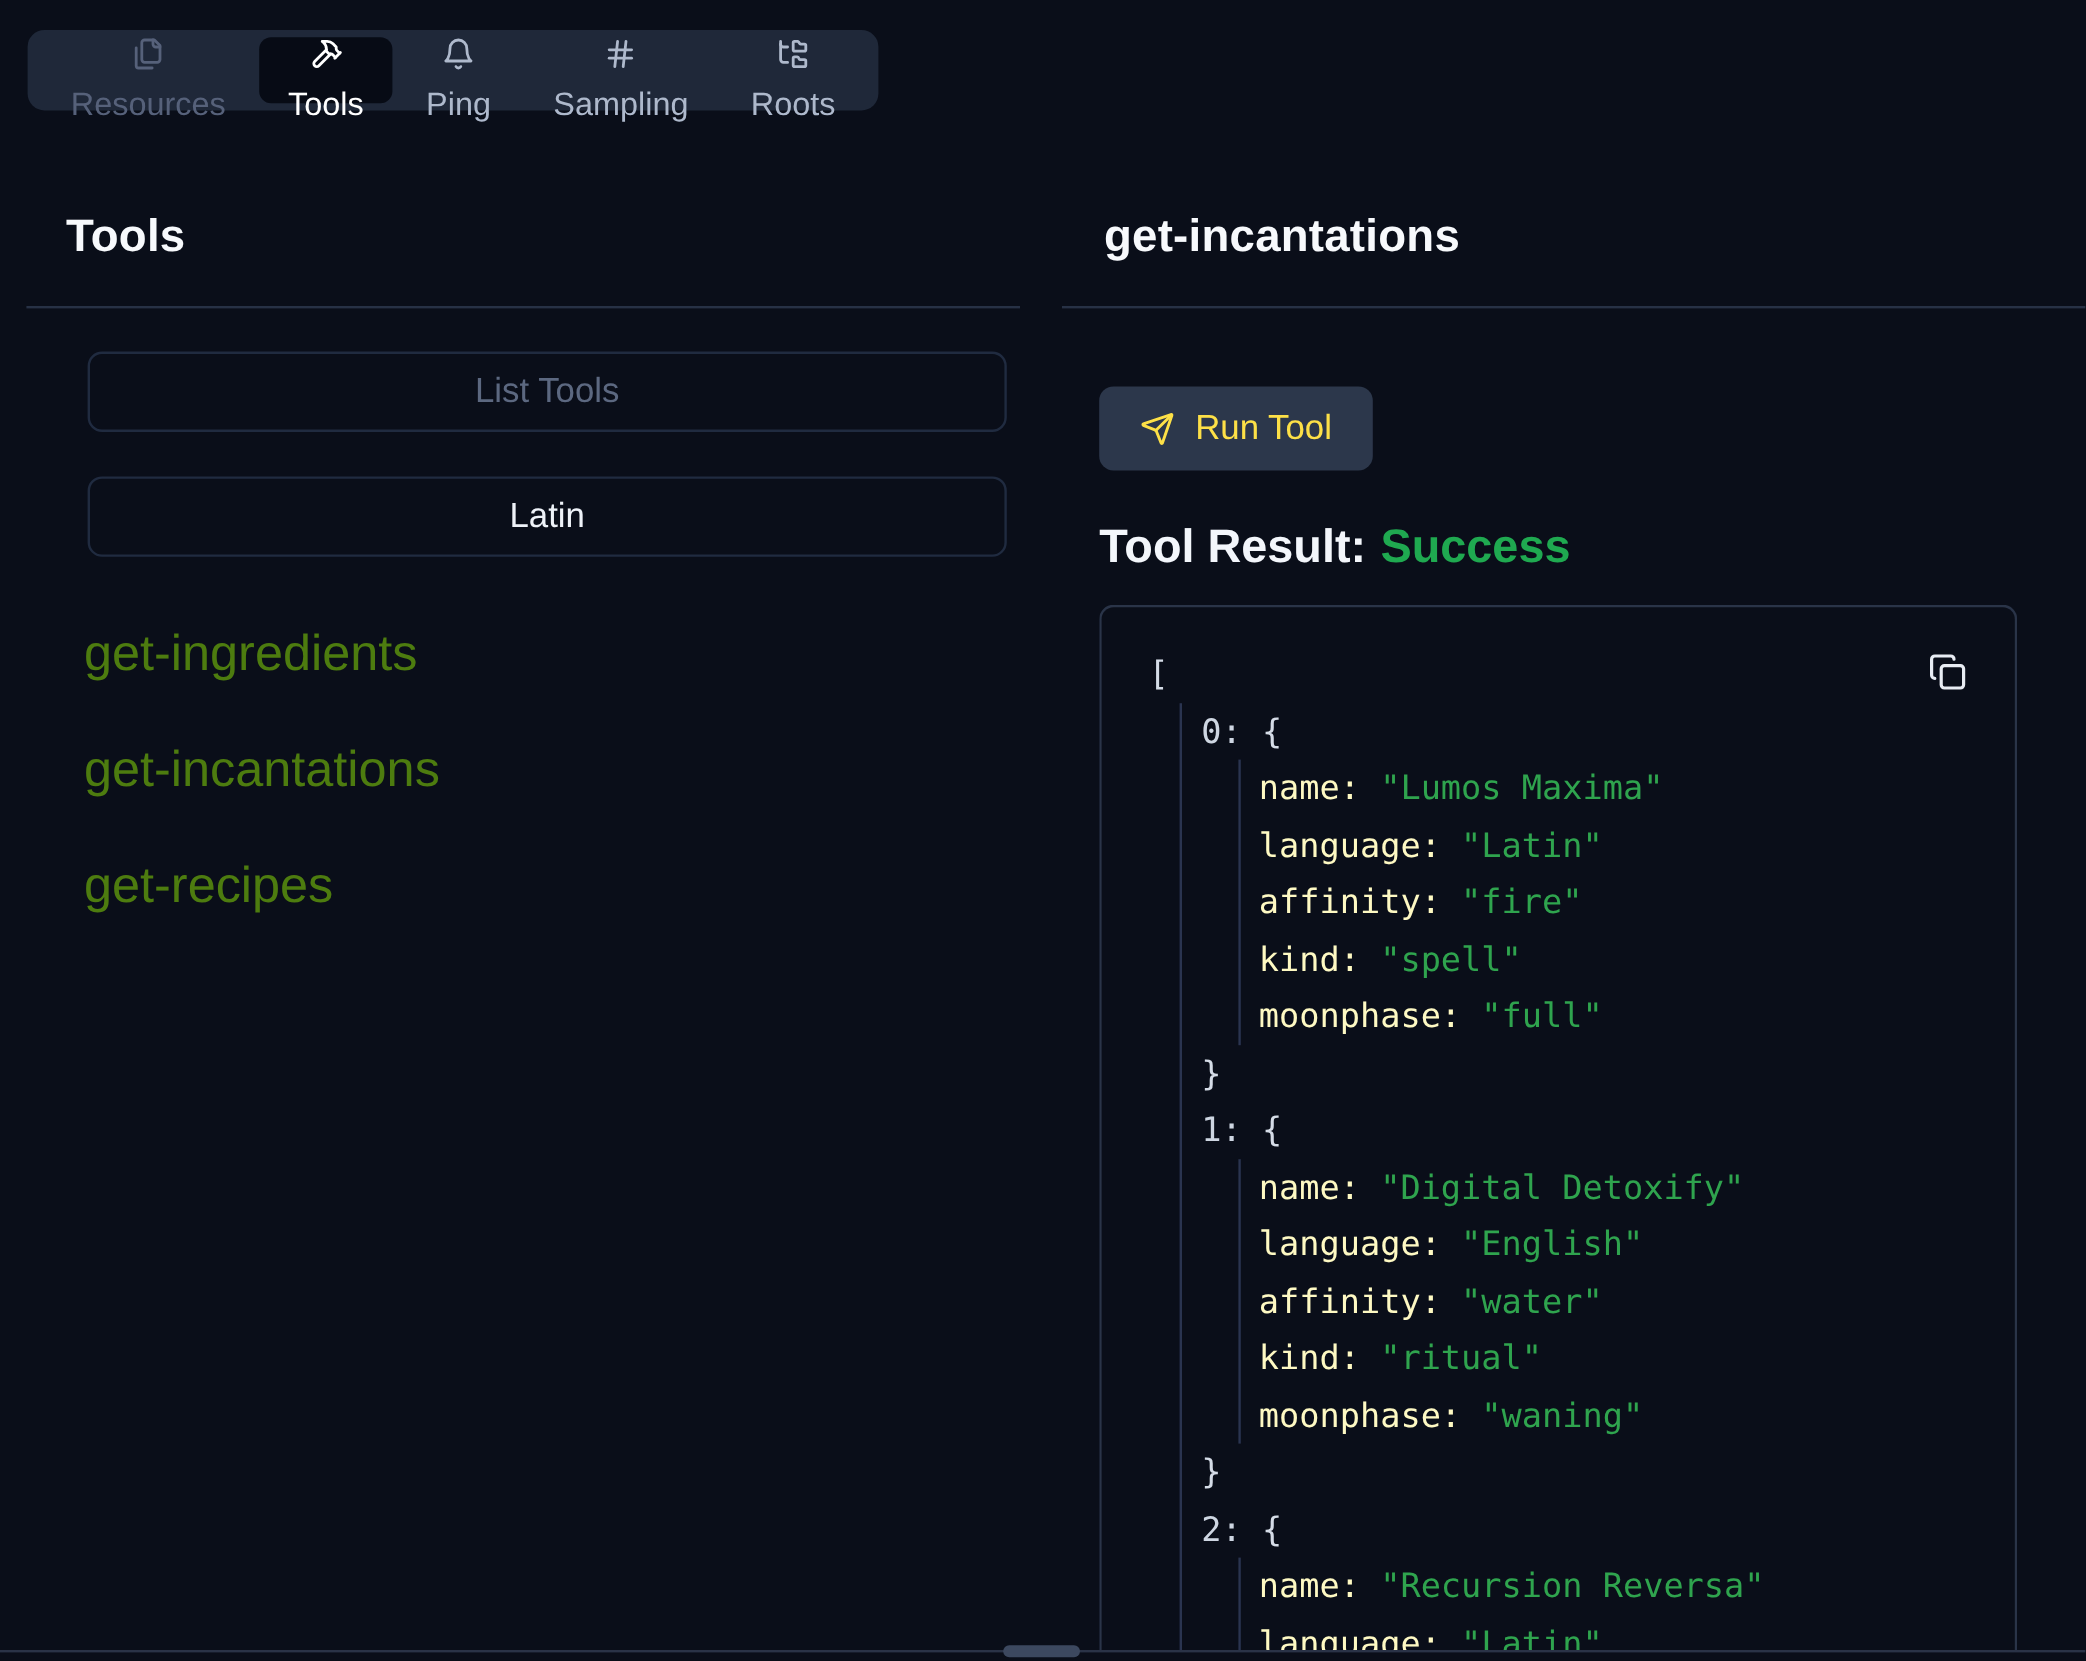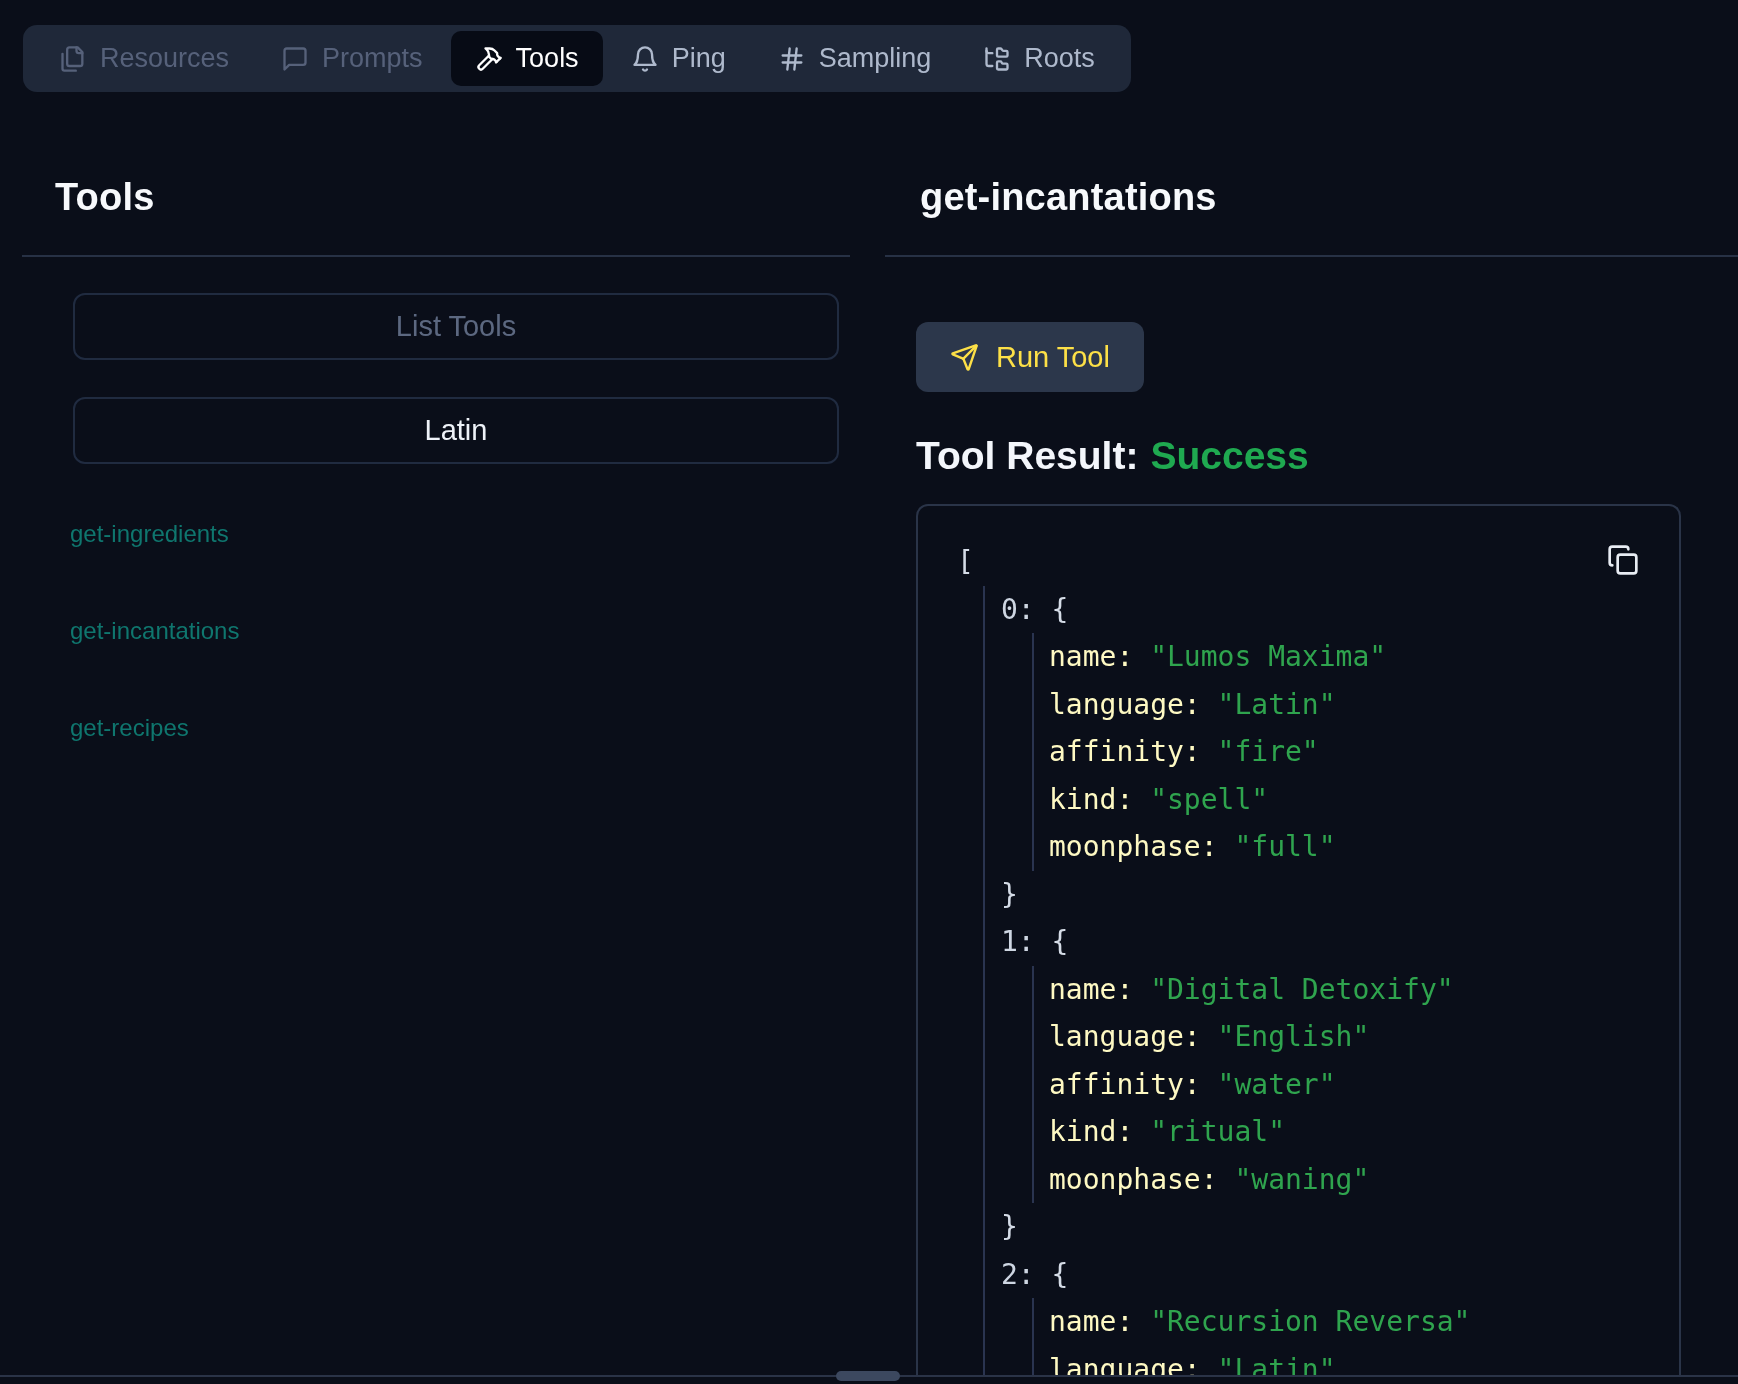--- a/index.html
+++ b/index.html
@@ -16,21 +16,21 @@
   .tabbar {
     position:absolute; left:23px; top:25px; height:67px;
     background:#1f2839; border-radius:14px;
     display:flex; align-items:center; padding:0 12px; gap:4px;
   }
   .tab {
     display:flex; align-items:center; gap:13px;
     height:55px; padding:0 24px; border:none; border-radius:10px;
     background:transparent; font-size:27px; font-weight:500;
     font-family:"Liberation Sans", sans-serif;
-    color:#aeb9cc; cursor:pointer; white-space:nowrap;
+    color:#aeb9cc; cursor:pointer; white-space:nowrap;flex-direction:column;
   }
   .tab.muted { color:#56617a; }
   .tab.active { background:#070b15; color:#ffffff; }
   .tab svg { width:28px; height:28px; }
 
   
   .panel-title {
     position:absolute; top:176px; font-size:38px; font-weight:600;
     color:#f7f9fc; letter-spacing:.2px;
   }
@@ -44,21 +44,21 @@
     position:absolute; left:73px; width:766px; height:67px;
     background:transparent; border:2px solid #202b40; border-radius:12px;
     font-family:"Liberation Sans", sans-serif; font-size:29px;
     cursor:pointer;
   }
   .btn-list-tools { top:293px; color:#5c6880; }
   .btn-clear { top:397px; color:#eef2f8; }
 
   .tool-list { list-style:none; }
   .tool-item {
-    position:absolute; left:70px; font-size:24px; color:#0f766e; cursor:pointer;
+    position:absolute; left:70px; font-size:42px; color:#4d7c0f; cursor:pointer;
   }
   .tool-item:nth-child(1) { top:520px; }
   .tool-item:nth-child(2) { top:617px; }
   .tool-item:nth-child(3) { top:714px; }
 
   
   .run-btn {
     position:absolute; left:916px; top:322px; height:70px; padding:0 34px;
     display:flex; align-items:center; gap:17px;
     background:#2c374b; border:none; border-radius:12px;
@@ -113,28 +113,20 @@
 <nav class="tabbar">
   <button class="tab muted">
     <span>
       <svg viewBox="0 0 24 24" fill="none" stroke="currentColor" stroke-width="2" stroke-linecap="round" stroke-linejoin="round" width="28" height="28">
         <path d="M20 7h-3a2 2 0 0 1-2-2V2"></path>
         <path d="M9 18a2 2 0 0 1-2-2V4a2 2 0 0 1 2-2h7l4 4v10a2 2 0 0 1-2 2Z"></path>
         <path d="M3 7.6v12.8A1.6 1.6 0 0 0 4.6 22h9.8"></path>
       </svg>
     </span>
     <span>Resources</span>
-  </button>
-  <button class="tab muted">
-    <span>
-      <svg viewBox="0 0 24 24" fill="none" stroke="currentColor" stroke-width="2" stroke-linecap="round" stroke-linejoin="round" width="28" height="28">
-        <path d="M21 15a2 2 0 0 1-2 2H7l-4 4V5a2 2 0 0 1 2-2h14a2 2 0 0 1 2 2z"></path>
-      </svg>
-    </span>
-    <span>Prompts</span>
   </button>
   <button class="tab active">
     <span>
       <svg viewBox="0 0 24 24" fill="none" stroke="currentColor" stroke-width="2" stroke-linecap="round" stroke-linejoin="round" width="28" height="28">
         <path d="m15 12-8.373 8.373a1 1 0 1 1-3-3L12 9"></path>
         <path d="m18 15 4-4"></path>
         <path d="m21.5 11.5-1.914-1.914A2 2 0 0 1 19 8.172V7l-2.26-2.26a6 6 0 0 0-4.202-1.756L9 2.96l.92.82A6.18 6.18 0 0 1 12 8.4V10l2 2h1.172a2 2 0 0 1 1.414.586L18.5 14.5"></path>
       </svg>
     </span>
     <span>Tools</span>

